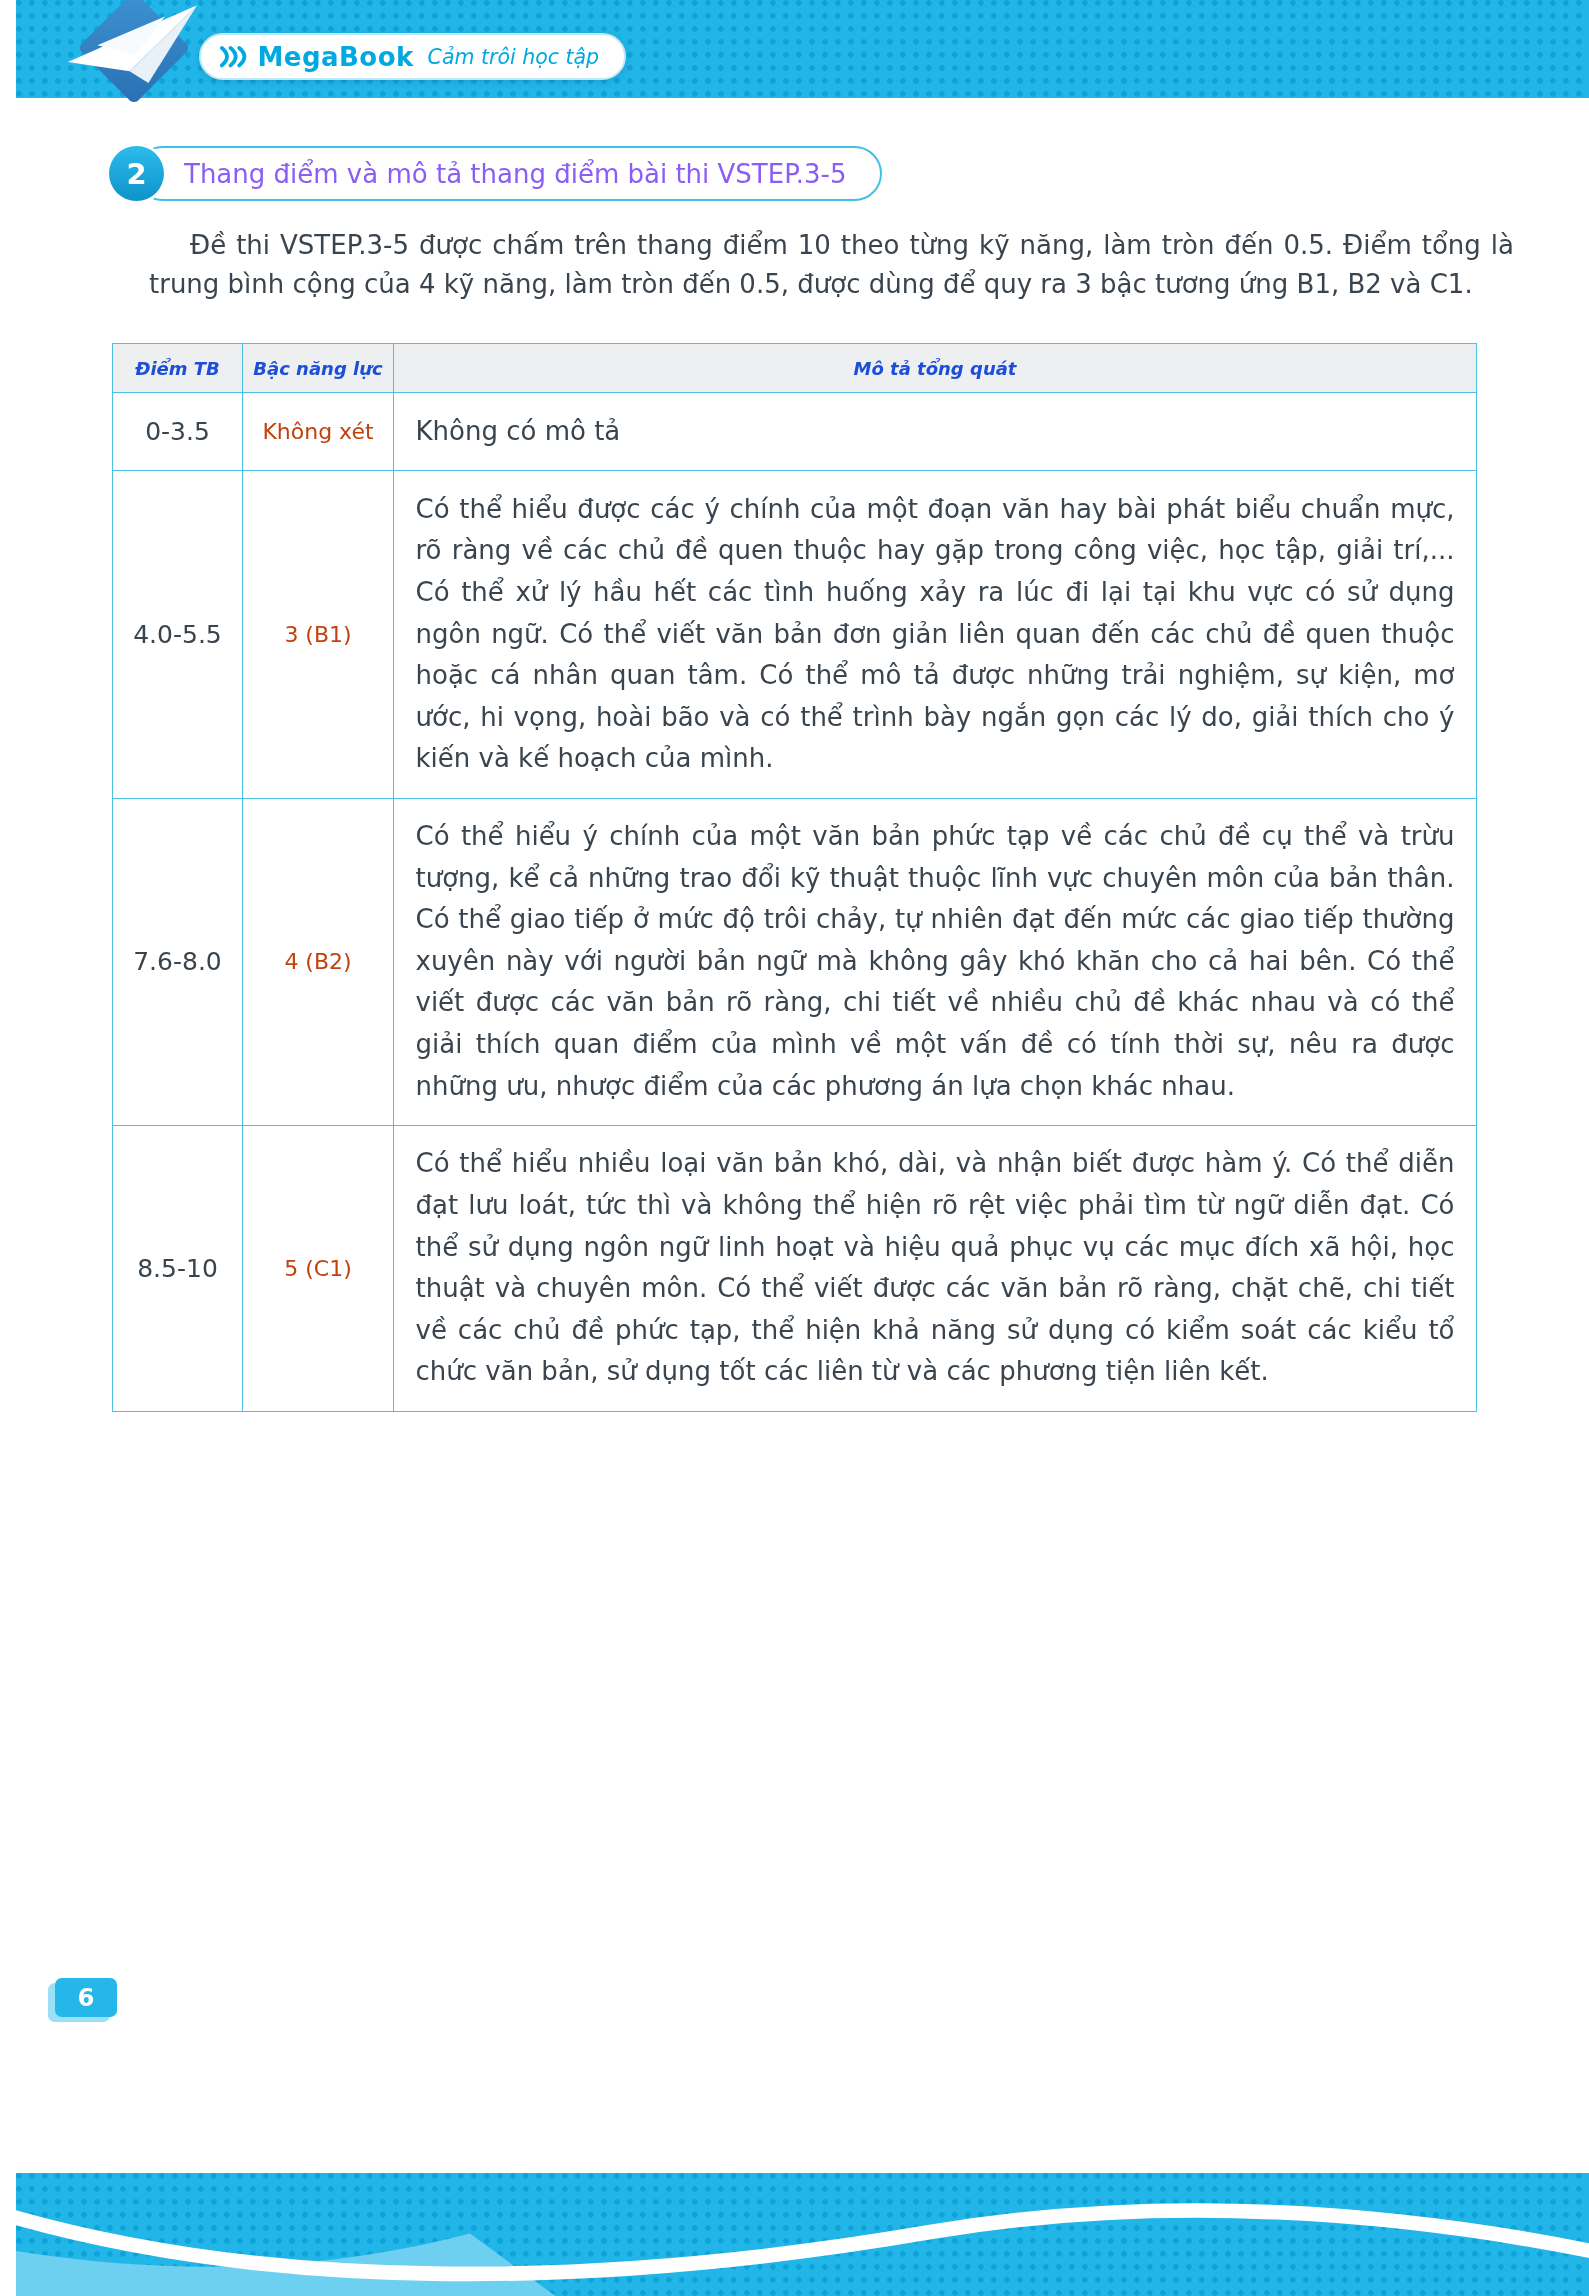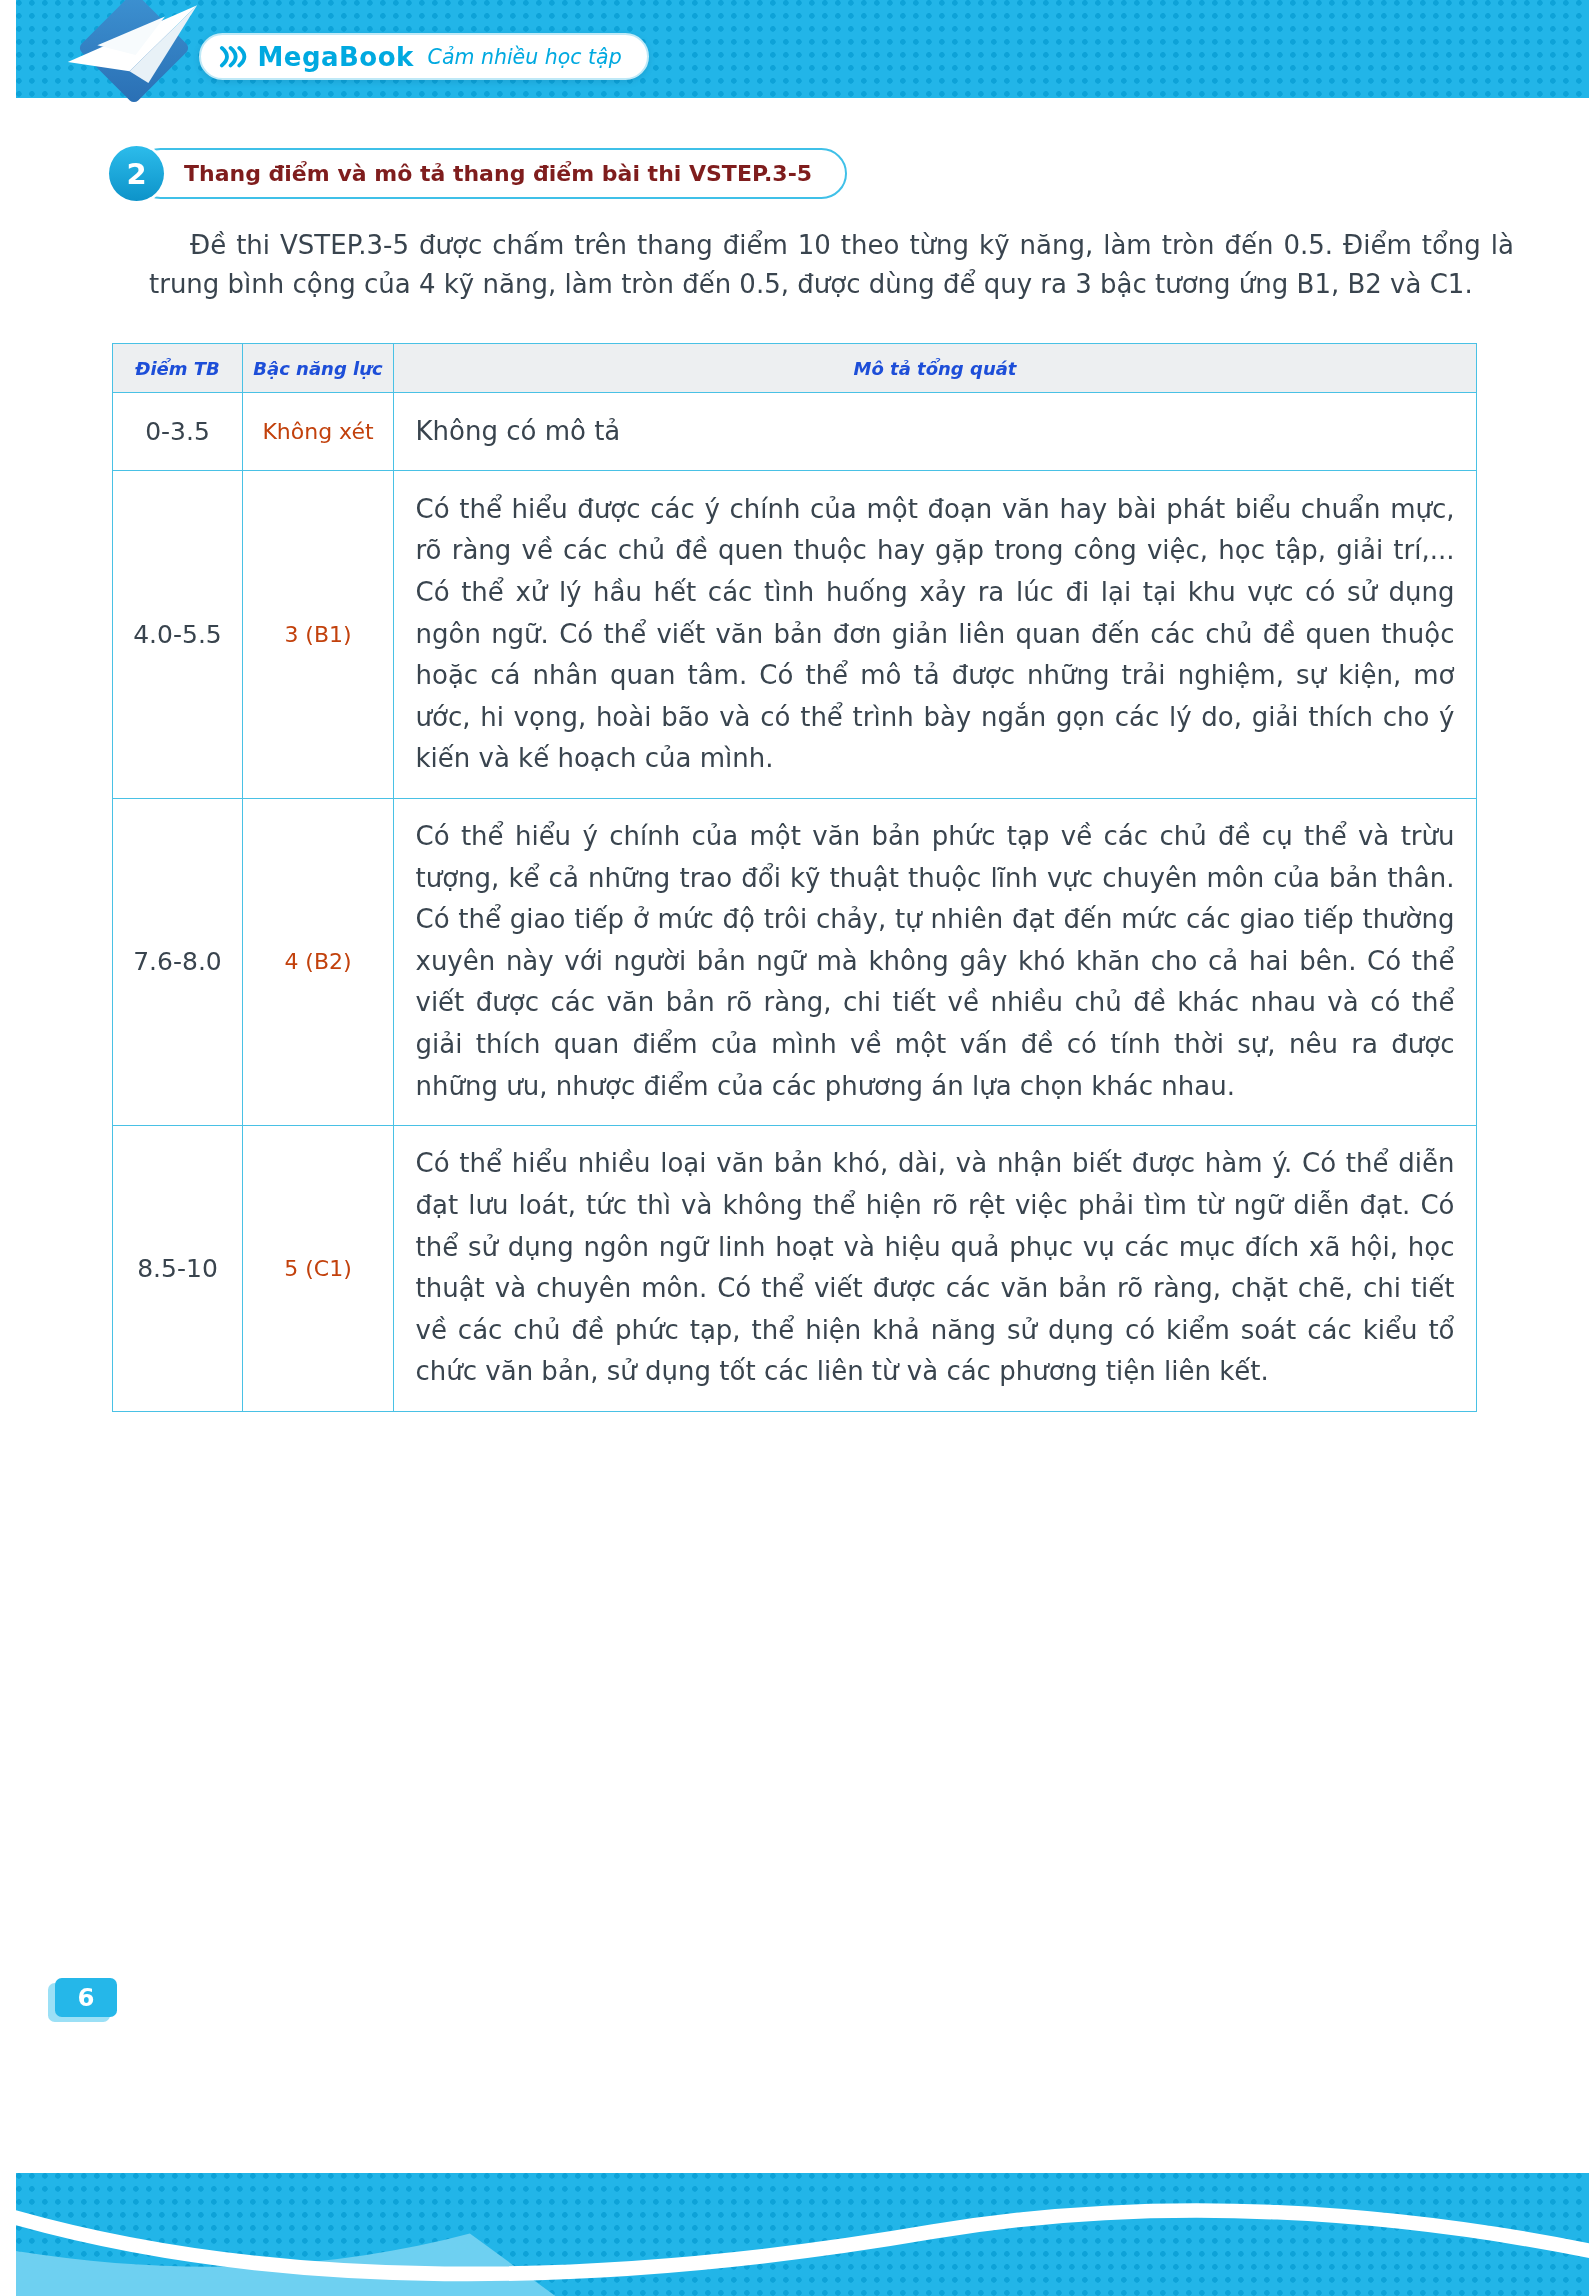--- a/index.html
+++ b/index.html
@@ -59,21 +59,21 @@
     color:#ffffff; font-weight:bold; font-size:29px;
     display:flex; align-items:center; justify-content:center;
     position:relative; z-index:2;
     box-shadow:0 0 0 2.9px #ffffff;
   }
   .section-pill {
     margin-left:-29px;
     border:2.4px solid #3fc0e8;
     border-radius:29px;
     padding:10.7px 33px 10.7px 47px;
-    font-weight:bold; font-size:22px; color:#7f1d1d;
+    font-weight:normal; font-size:26px; color:#8b5cf6;
     background:#ffffff;
     white-space:nowrap;
   }
 
   
   .intro {
     position:absolute; left:112px; top:226px; width:1365px;
     font-size:26px; line-height:1.5; text-align:justify;
     color:#39444e;
     text-indent:41px;
@@ -128,21 +128,21 @@
         <polygon points="40,42 112,20 78,56" fill="#f7fbfd"></polygon>
       </svg>
     </div>
     <div class="brand-pill">
       <svg width="29" height="23.4" viewBox="0 0 30 24" aria-hidden="true">
         <path d="M3 3 C10 9 10 15 3 21" stroke="#00a9e0" stroke-width="4" fill="none" stroke-linecap="round"></path>
         <path d="M12 3 C19 9 19 15 12 21" stroke="#00a9e0" stroke-width="4" fill="none" stroke-linecap="round"></path>
         <path d="M21 3 C28 9 28 15 21 21" stroke="#00a9e0" stroke-width="4" fill="none" stroke-linecap="round"></path>
       </svg>
       <span class="brand-name">MegaBook</span>
-      <span class="brand-tagline">Cảm nhiều học tập</span>
+      <span class="brand-tagline">Cảm trôi học tập</span>
     </div>
   </div>
 
   <div class="section-heading">
     <div class="section-num">2</div>
     <div class="section-pill">Thang điểm và mô tả thang điểm bài thi VSTEP.3-5</div>
   </div>
 
   <p class="intro">Đề thi VSTEP.3-5 được chấm trên thang điểm 10 theo từng kỹ năng, làm tròn đến 0.5. Điểm tổng là trung bình cộng của 4 kỹ năng, làm tròn đến 0.5, được dùng để quy ra 3 bậc tương ứng B1, B2 và C1.</p>
 

